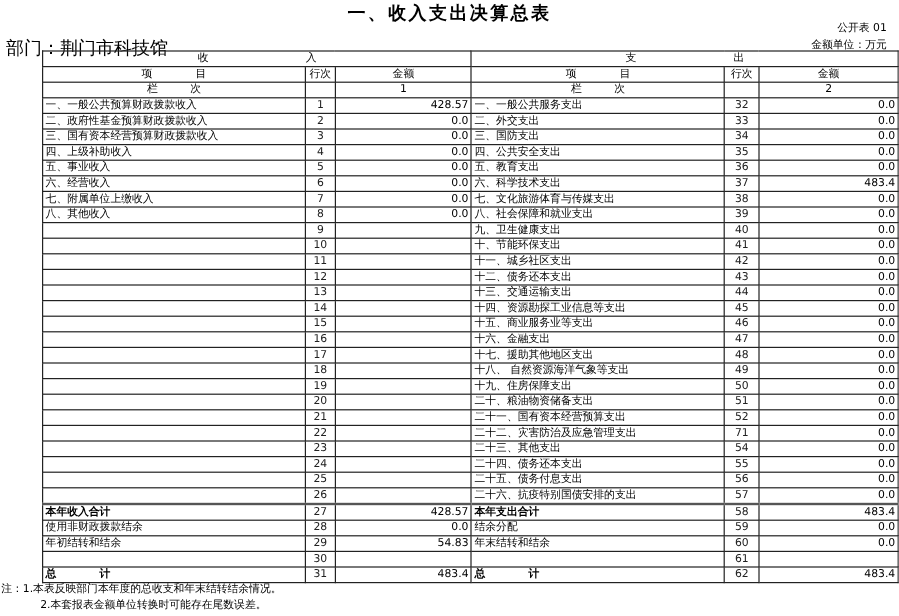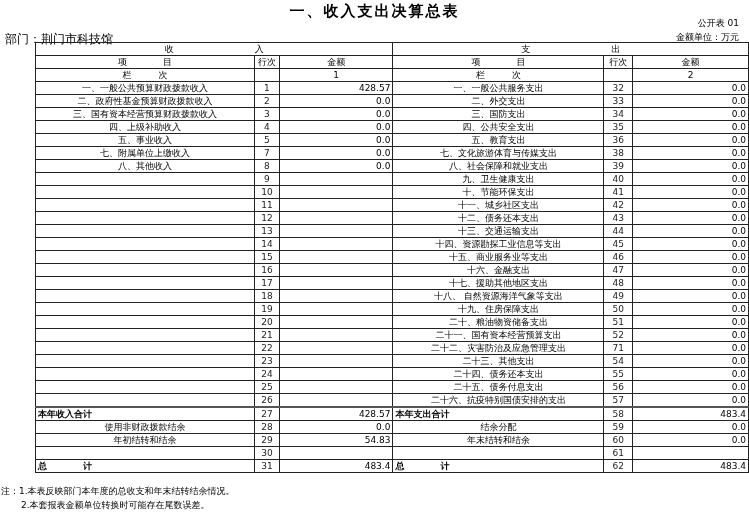--- a/index.html
+++ b/index.html
@@ -1,34 +1,34 @@
 <!DOCTYPE html>
 <html><head>
 <meta charset="utf-8">
 <style>
   html, body { margin:0; padding:0; background:#ffffff; }
   body { width:749px; height:513px; position:relative; overflow:hidden;
          font-family: "DejaVu Sans", "Liberation Sans", sans-serif; color:#000; }
   .title { position:absolute; left:0; top:2px; width:749px; text-align:center;
            font-size:15px; font-weight:bold; letter-spacing:2px; }
   .form-no { position:absolute; right:10px; top:17px; font-size:9px; }
-  .dept { position:absolute; left:5px; top:31px; font-size:12px; }
+  .dept { position:absolute; left:5px; top:31px; font-size:15px; }
   .unit { position:absolute; right:10px; top:31px; font-size:9px; }
   table.main { position:absolute; left:4px; top:42px; border-collapse:collapse;
                table-layout:fixed; font-size:9px;margin-left:31px; }
   table.main td { border:1px solid #222; height:12px; padding:0 2px; line-height:12px;
                   white-space:nowrap; overflow:hidden; }
   td.c { text-align:center; }
   td.r { text-align:right; }
-  td.l { text-align:center; }
+  td.l { text-align:left; }
   td.lineno { text-align:center; color:#222; border-left:1px solid #888; border-right:1px solid #888; }
   td.b { font-weight:bold; text-align:left; }
   tr.thick td { border-top:2px solid #555; }
   .notes { position:absolute; left:1px; top:484px; font-size:9px; line-height:14px; }
-  .notes .n2 { padding-left:20px; }
+  .notes .n2 { padding-left:20px;text-align:center; }
 </style>
 </head>
 <body>
 
 <div class="title">一、收入支出决算总表</div>
 <div class="form-no">公开表 01</div>
 <div class="dept">部门：荆门市科技馆</div>
 <div class="unit">金额单位：万元</div>
 
 <table class="main">
@@ -95,20 +95,28 @@
       </tr>
       <tr>
         <td class="l">五、事业收入</td>
         <td class="lineno">5</td>
         <td class="r">0.0</td>
         <td class="l">五、教育支出</td>
         <td class="lineno">36</td>
         <td class="r">0.0</td>
       </tr>
       <tr>
+        <td class="l">六、经营收入</td>
+        <td class="lineno">6</td>
+        <td class="r">0.0</td>
+        <td class="l">六、科学技术支出</td>
+        <td class="lineno">37</td>
+        <td class="r">483.4</td>
+      </tr>
+      <tr>
         <td class="l">七、附属单位上缴收入</td>
         <td class="lineno">7</td>
         <td class="r">0.0</td>
         <td class="l">七、文化旅游体育与传媒支出</td>
         <td class="lineno">38</td>
         <td class="r">0.0</td>
       </tr>
       <tr>
         <td class="l">八、其他收入</td>
         <td class="lineno">8</td>

